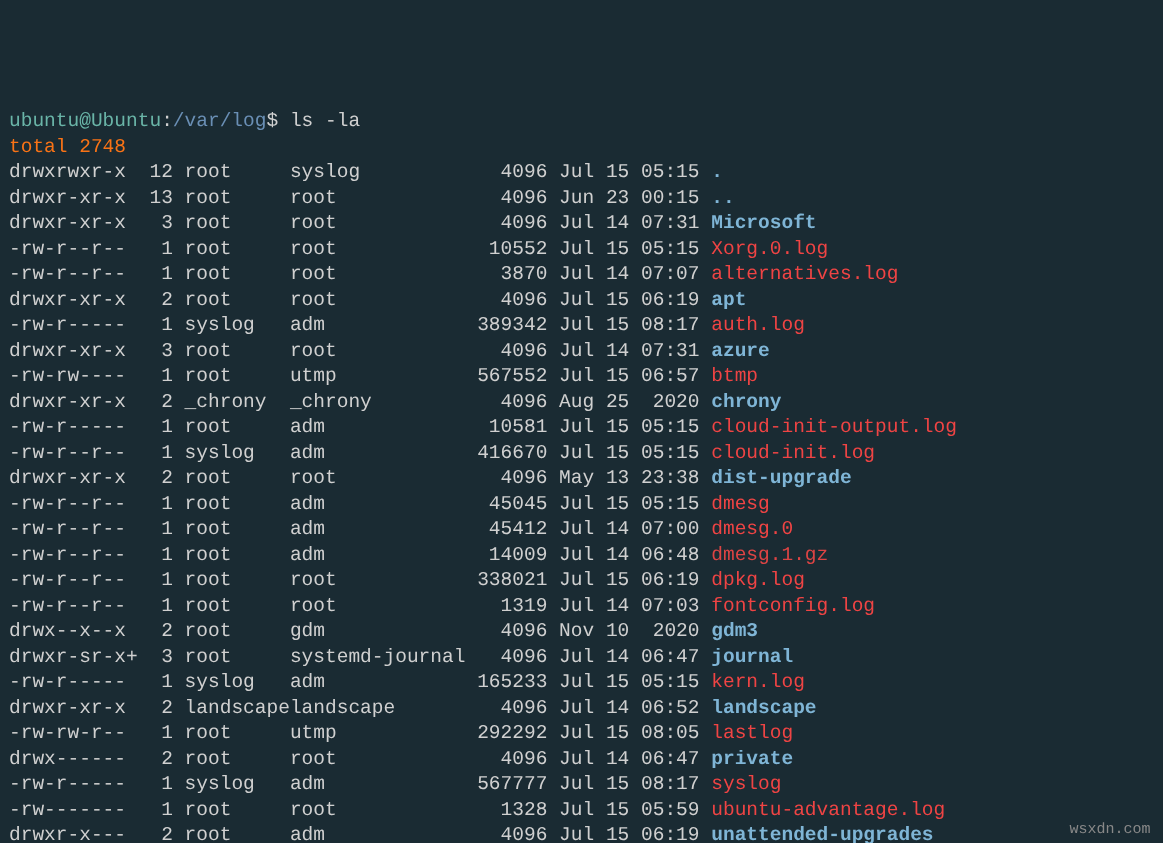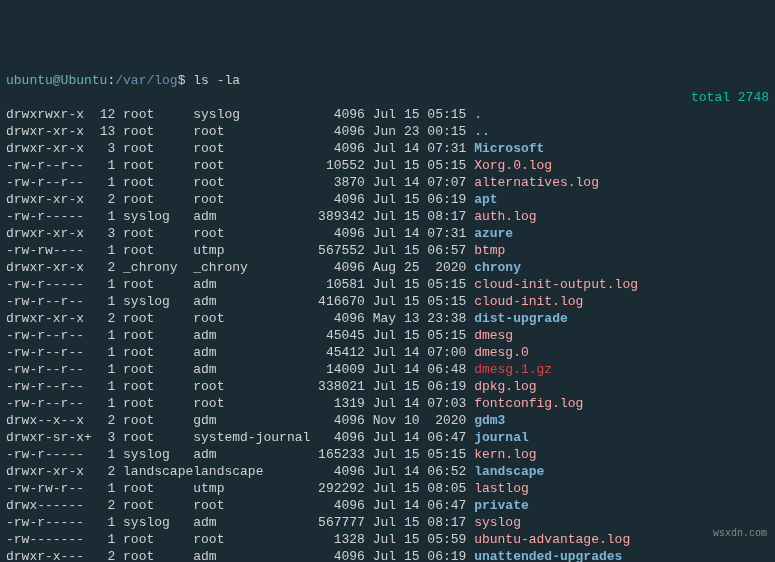--- a/index.html
+++ b/index.html
@@ -14,28 +14,28 @@
       width: 775px;
       height: 562px;
       box-sizing: border-box;
       overflow: hidden;
     }
     .prompt-user { color: #6ab5a8; }
     .prompt-colon { color: #d0d0d0; }
     .prompt-path { color: #6a8fb5; }
     .prompt-dollar { color: #d0d0d0; }
     .cmd { color: #d0d0d0; }
-    .total { color: #14b8a6; text-align: right; }
+    .total { color: #f97316; }
     .perms { color: #d0d0d0; }
     .dir-name { color: #7fb5d6; font-weight: bold; }
-    .file-name { color: #fca5a5; }
+    .file-name { color: #ef4444; }
     .gz-name { color: #d44; font-weight: normal; }
     .watermark {
       position: absolute;
-      bottom: 20px;
+      bottom: 0;
       right: 8px;
       font-size: 10px;
       color: #888;
     }
     .row { display: block; }
   </style>
 </head>
 <body>
 
 

